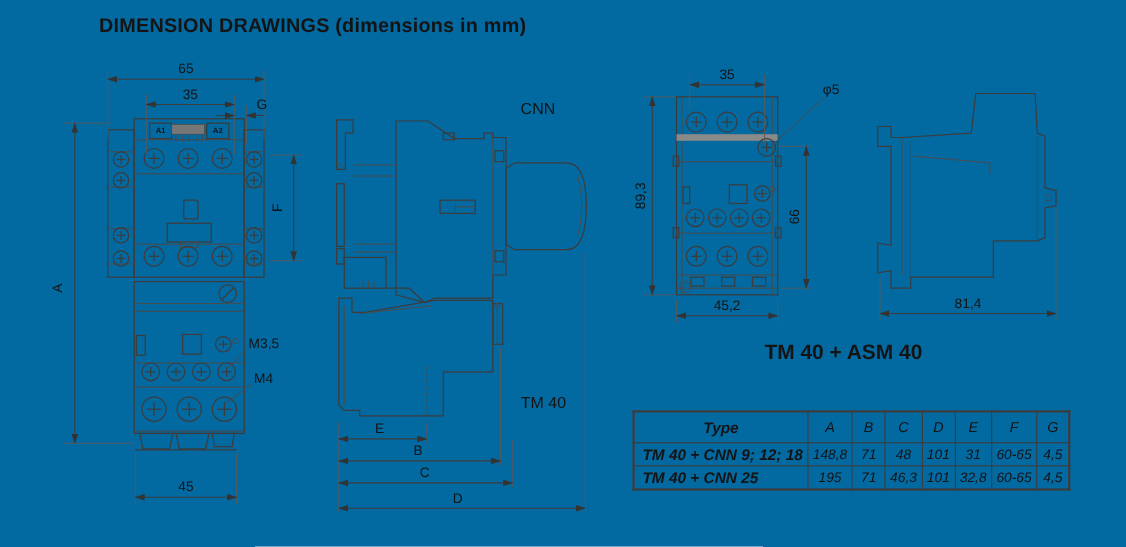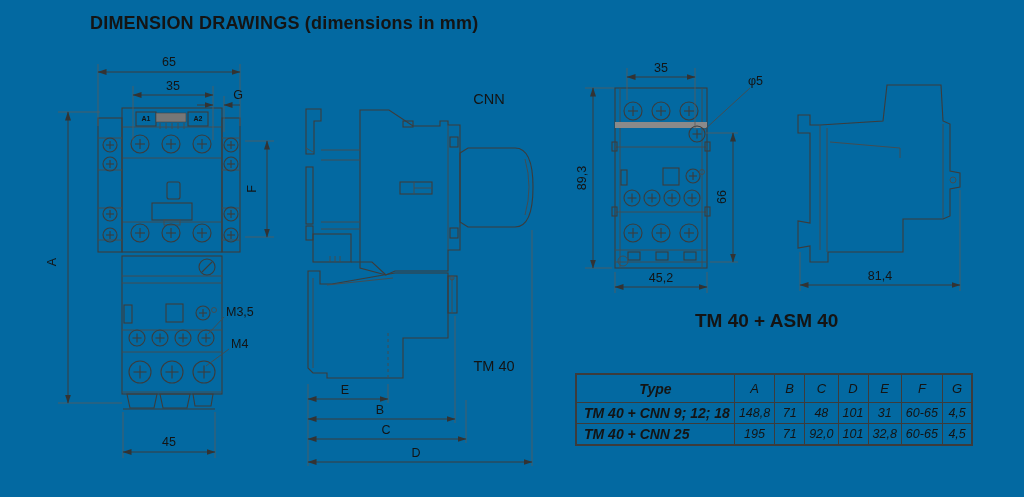--- a/index.html
+++ b/index.html
@@ -371,21 +371,21 @@
         <td>48</td>
         <td>101</td>
         <td>31</td>
         <td>60-65</td>
         <td>4,5</td>
       </tr>
       <tr>
         <td class="typecell">TM 40 + CNN 25</td>
         <td>195</td>
         <td>71</td>
-        <td>92,0</td>
+        <td>46,3</td>
         <td>101</td>
         <td>32,8</td>
         <td>60-65</td>
         <td>4,5</td>
       </tr>
     </tbody>
   </table>
 
 </div>
 

